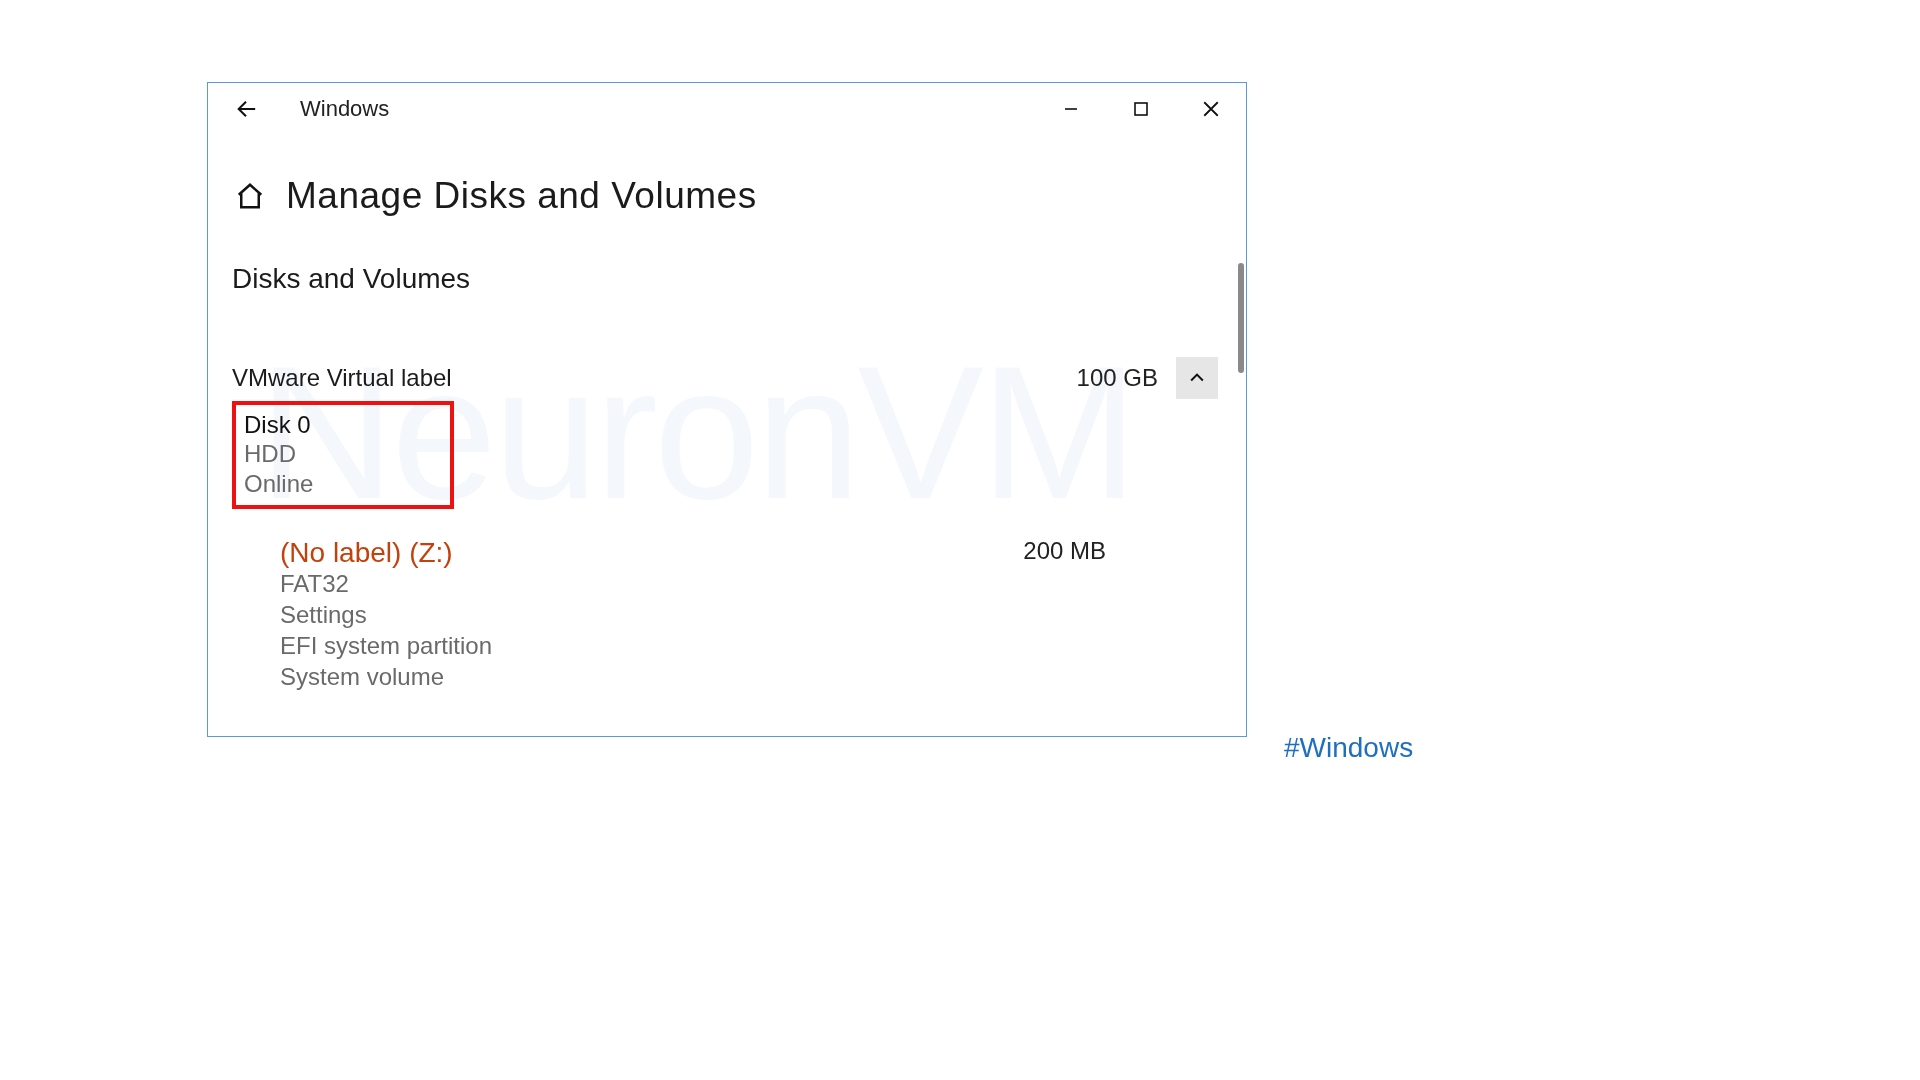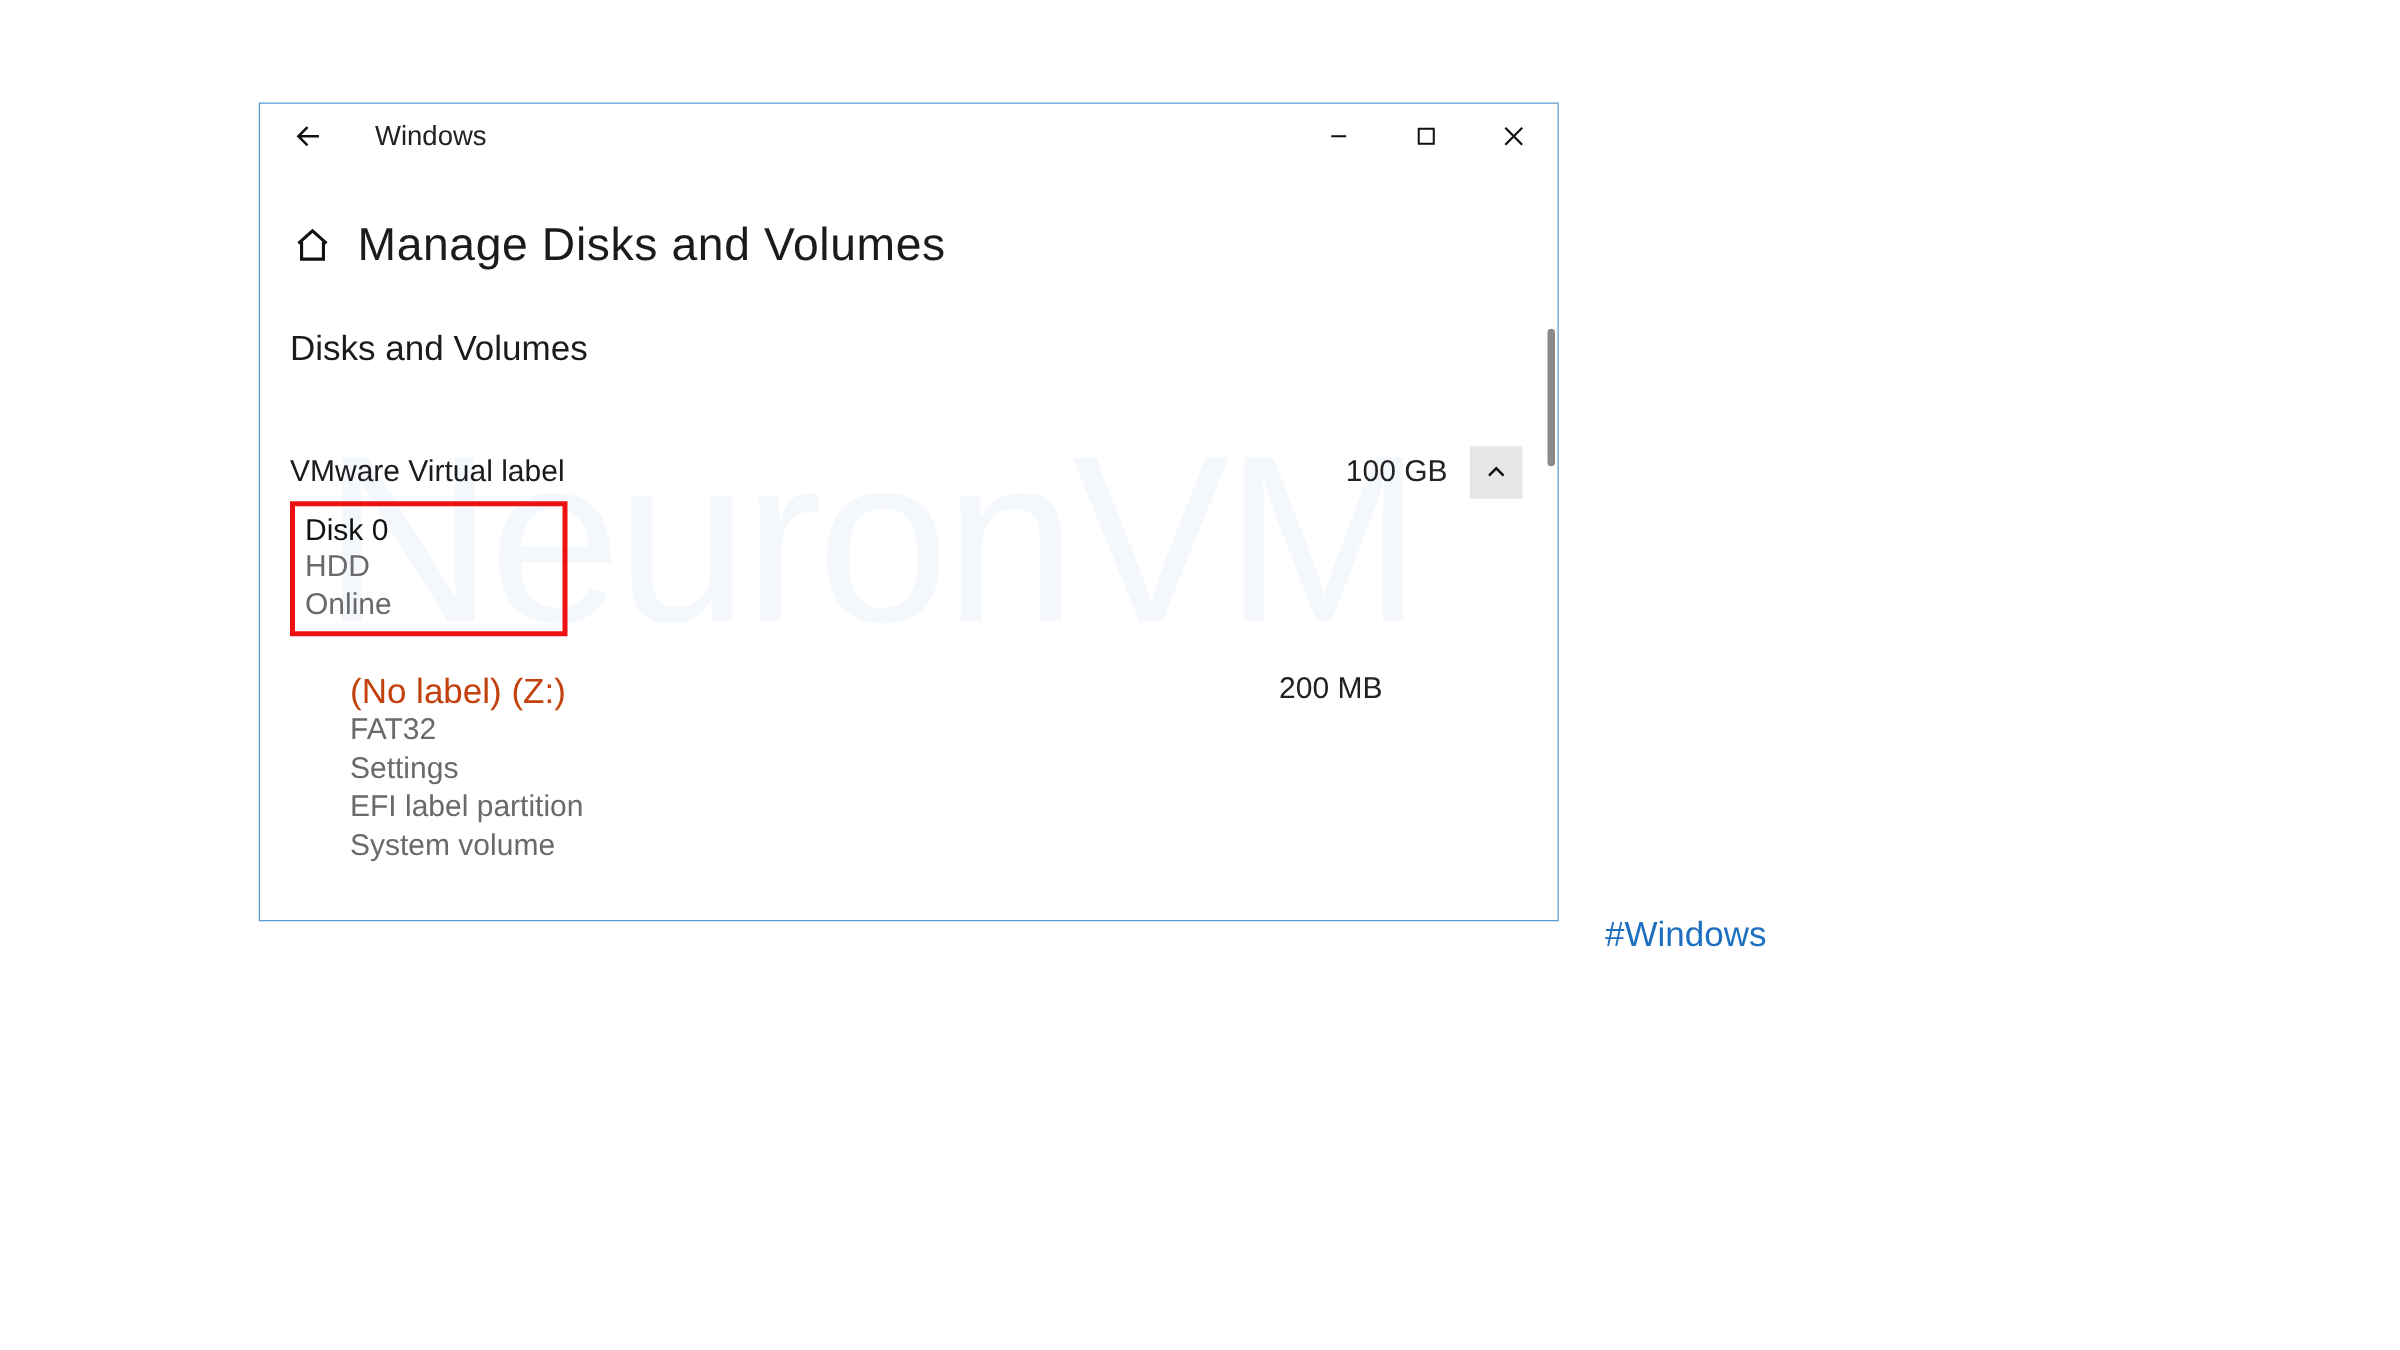--- a/index.html
+++ b/index.html
@@ -250,21 +250,21 @@
         <div class="line1">Disk 0</div>
         <div class="line-sub">HDD</div>
         <div class="line-sub">Online</div>
       </div>
 
       <div class="vol-row">
         <div class="vol-info">
           <div class="vol-label">(No label) (Z:)</div>
           <div class="vol-sub">FAT32</div>
           <div class="vol-sub">Settings</div>
-          <div class="vol-sub">EFI label partition</div>
+          <div class="vol-sub">EFI system partition</div>
           <div class="vol-sub">System volume</div>
         </div>
         <div class="vol-size">200 MB</div>
       </div>
 
     </div>
   </div>
 </div>
 
 <div class="hashtag">#Windows</div>

